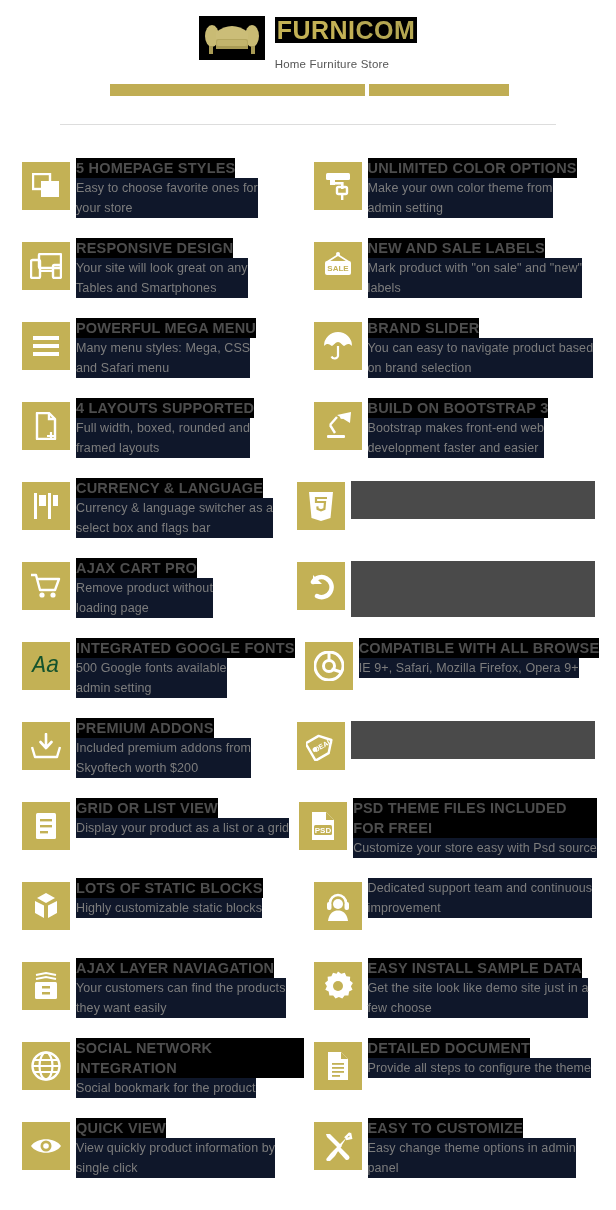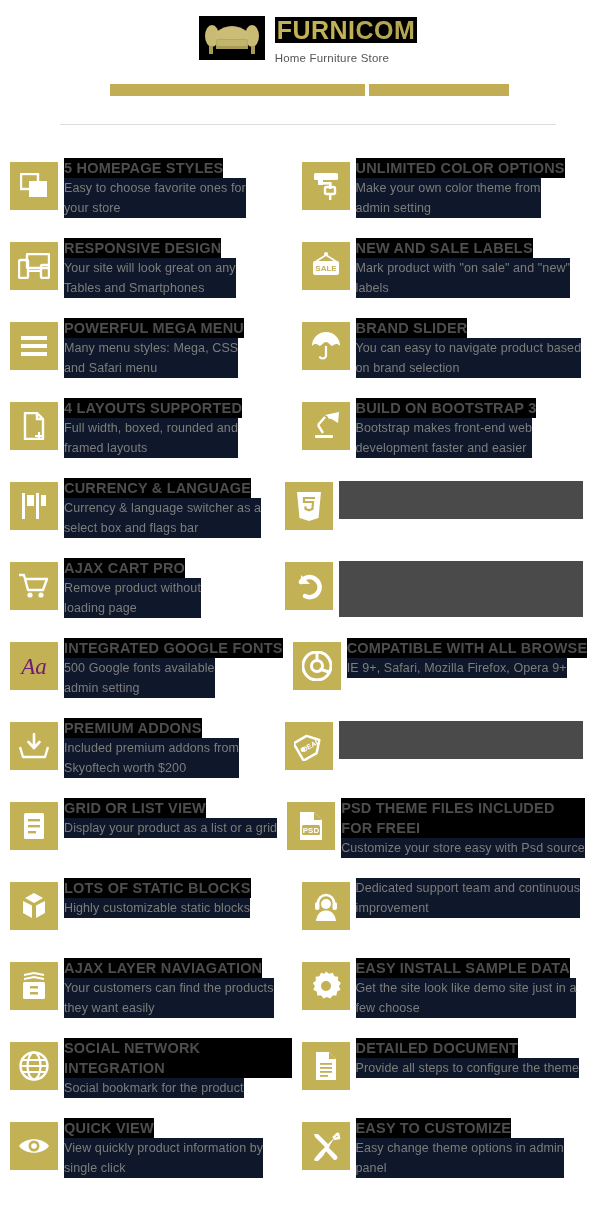--- a/index.html
+++ b/index.html
@@ -58,21 +58,21 @@
     background: #000000;
     padding: 0 2px;
     white-space: nowrap;
   }
   .brand .b1 { color: #c3b155; }
   .brand .b2 { color: #b5a752; }
   .tagline {
     font-size: 11.5px;
     color: #555555;
     line-height: 14px;
-    margin-top: 8px;
+    margin-top: 14px;
     letter-spacing: 0.2px;
     white-space: nowrap;
   }
   .bar-row {
     position: absolute;
     left: 110px; top: 84px;
     display: flex;
     gap: 4px;
   }
   .bar-wide {
@@ -93,42 +93,43 @@
   
   .grid {
     position: absolute;
     left: 0; top: 152px;
     width: 616px;
   }
   .row {
     display: flex;
     width: 583px;
     height: 80px;
+    margin-left: 12px;
   }
   .cell {
     width: 308px;
     display: flex;
     align-items: flex-start;
     position: relative;
   }
   .icon-box {
     flex: 0 0 auto;
     width: 48px; height: 48px;
     margin-left: 10px;
     margin-top: 10px;
     background: #c3b155;
     display: flex;
     align-items: center;
     justify-content: center;
     text-align: right;
   }
   .icon-box svg { display: block; }
   .icon-aa {
-    color: #701a75;
-    font-family: Liberation Serif, serif;
+    color: #14532d;
+    font-family: Liberation Mono, monospace;
     font-style: italic;
     font-size: 23px;
     line-height: 23px;
   }
   .txt {
     margin-left: 6px;
     margin-top: 6px;
     display: flex;
     flex-direction: column;
     align-items: flex-start;

